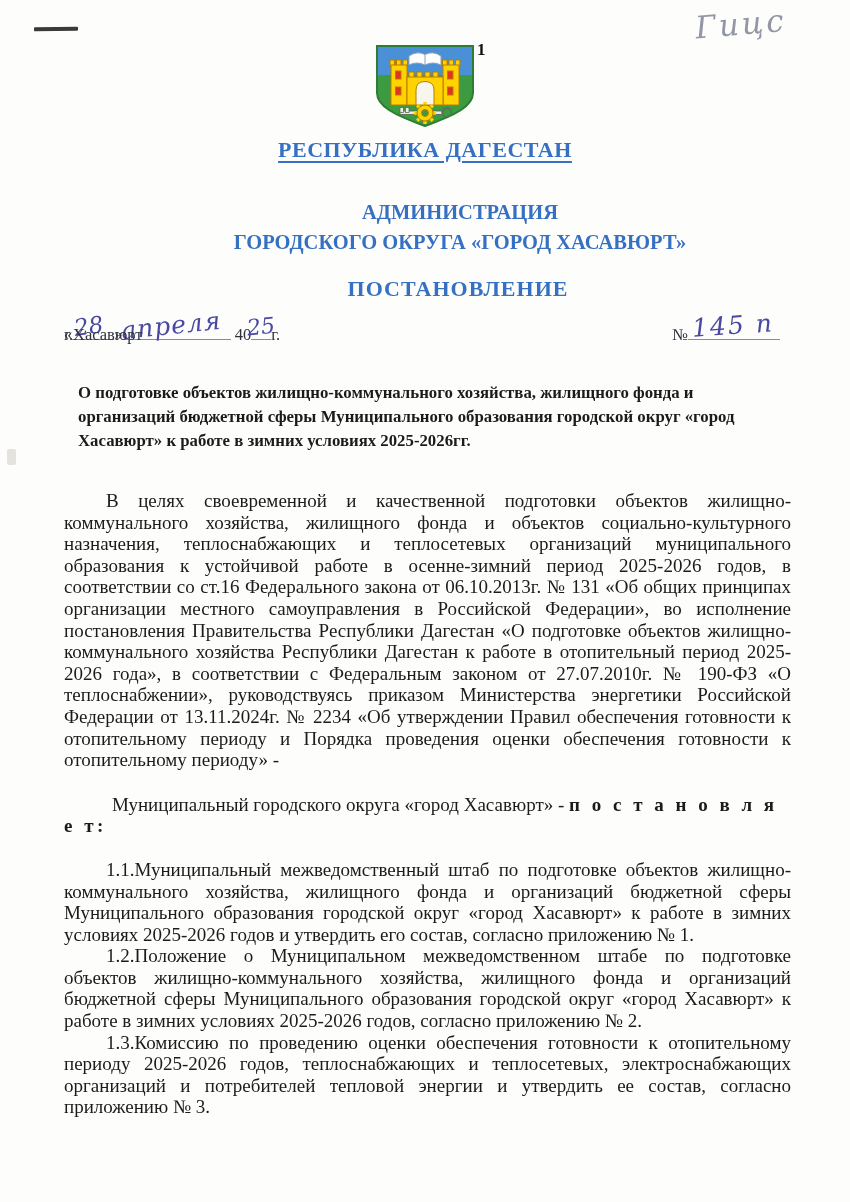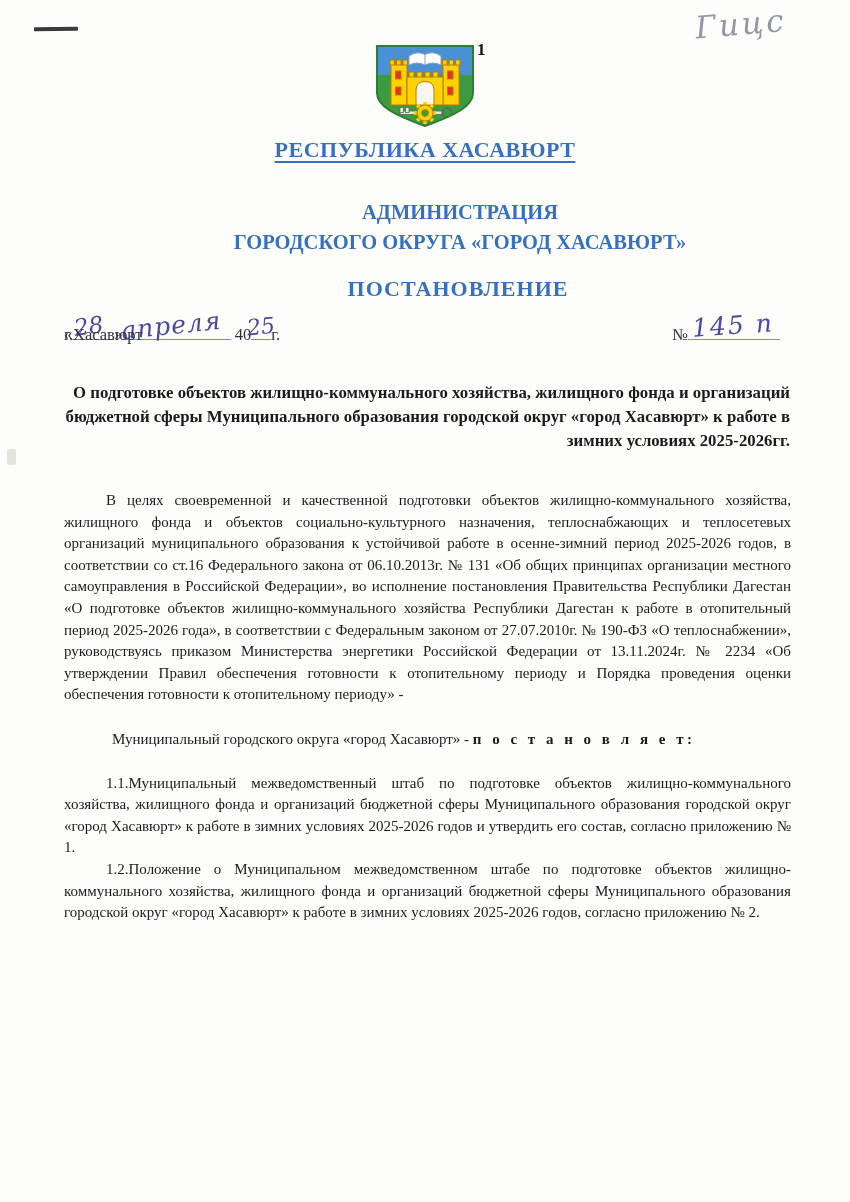--- a/index.html
+++ b/index.html
@@ -40,25 +40,25 @@
   .blank-year{width:20px;}
   .blank-num{width:92px;}
   .hand{font-family:"DejaVu Serif",serif; font-style:italic; color:#4a49a2; font-weight:500;}
   .hand-day{position:absolute; left:2px; top:-26px; font-size:23px; transform:rotate(-8deg);}
   .hand-month{position:absolute; left:-2px; top:-28px; font-size:25px; transform:rotate(-6deg);
     letter-spacing:1px; white-space:nowrap;}
   .hand-year{position:absolute; left:-4px; top:-25px; font-size:22px; transform:rotate(-6deg);}
   .hand-num{position:absolute; left:4px; top:-28px; font-size:25px; transform:rotate(-4deg);
     letter-spacing:2px; white-space:nowrap;}
   
-  .doc-title{position:absolute; top:381px; left:58px; right:60px; text-align:right;
+  .doc-title{position:absolute; top:381px; left:78px; right:60px; text-align:left;
     font-weight:bold; font-size:16.8px; line-height:24px;}
   
   .bodytext{position:absolute; top:490px; left:64px; width:727px;
-    font-size:15px; line-height:21.6px; text-align:justify;}
+    font-size:19px; line-height:21.6px; text-align:justify;}
   .para{margin:0; text-indent:42px;}
   .resolve{margin-top:23px; margin-bottom:22px; text-indent:48px; text-align:left;}
   .spaced-bold{font-weight:bold; letter-spacing:3.5px;font-family:Liberation Serif, serif;}
 </style>
 </head>
 <body>
 
 <div class="page">
 
   <div class="corner-dash"></div>
@@ -112,21 +112,21 @@
           <line x1="63.8" y1="62.2" x2="48.2" y2="77.8"></line>
         </g>
         <circle cx="56" cy="70" r="8" fill="#ffd200" stroke="#b77d00" stroke-width="1"></circle>
         <circle cx="56" cy="70" r="3.4" fill="#3c9b41" stroke="#b77d00" stroke-width="1"></circle>
       </g>
       <path d="M8,3 H104 V50 C104,63 87,72 56,83 C25,72 8,63 8,50 Z" fill="none" stroke="#2e7d32" stroke-width="2"></path>
     </svg>
   </div>
   <div class="emblem-page-num">1</div>
 
-  <div class="heading h-republic"><span>РЕСПУБЛИКА ХАСАВЮРТ</span></div>
+  <div class="heading h-republic"><span>РЕСПУБЛИКА ДАГЕСТАН</span></div>
 
   <div class="heading h-admin">
     <div>АДМИНИСТРАЦИЯ</div>
     <div>ГОРОДСКОГО ОКРУГА «ГОРОД ХАСАВЮРТ»</div>
   </div>
 
   <div class="heading h-decree">ПОСТАНОВЛЕНИЕ</div>
 
   <div class="meta">
     <div class="meta-date">
@@ -138,15 +138,16 @@
     </div>
   </div>
 
   <div class="doc-title">О подготовке объектов жилищно-коммунального хозяйства, жилищного фонда и организаций бюджетной сферы Муниципального образования городской округ «город Хасавюрт» к работе в зимних условиях 2025-2026гг.</div>
 
   <div class="bodytext">
     <p class="para">В целях своевременной и качественной подготовки объектов жилищно-коммунального хозяйства, жилищного фонда и объектов социально-культурного назначения, теплоснабжающих и теплосетевых организаций муниципального образования к устойчивой работе в осенне-зимний период 2025-2026 годов, в соответствии со ст.16 Федерального закона от 06.10.2013г. № 131 «Об общих принципах организации местного самоуправления в Российской Федерации», во исполнение постановления Правительства Республики Дагестан «О подготовке объектов жилищно-коммунального хозяйства Республики Дагестан к работе в отопительный период 2025-2026 года», в соответствии с Федеральным законом от 27.07.2010г. № 190-ФЗ «О теплоснабжении», руководствуясь приказом Министерства энергетики Российской Федерации от 13.11.2024г. № 2234 «Об утверждении Правил обеспечения готовности к отопительному периоду и Порядка проведения оценки обеспечения готовности к отопительному периоду» -</p>
     <p class="para resolve"><span>Муниципальный городского округа «город Хасавюрт» - </span><span class="spaced-bold">п о с т а н о в л я е т:</span></p>
     <p class="para">1.1.Муниципальный межведомственный штаб по подготовке объектов жилищно-коммунального хозяйства, жилищного фонда и организаций бюджетной сферы Муниципального образования городской округ «город Хасавюрт» к работе в зимних условиях 2025-2026 годов и утвердить его состав, согласно приложению № 1.</p>
     <p class="para">1.2.Положение о Муниципальном межведомственном штабе по подготовке объектов жилищно-коммунального хозяйства, жилищного фонда и организаций бюджетной сферы Муниципального образования городской округ «город Хасавюрт» к работе в зимних условиях 2025-2026 годов, согласно приложению № 2.</p>
+    <p class="para">1.3.Комиссию по проведению оценки обеспечения готовности к отопительному периоду 2025-2026 годов, теплоснабжающих и теплосетевых, электроснабжающих организаций и потребителей тепловой энергии и утвердить ее состав, согласно приложению № 3.</p>
   </div>
 
 </div>
 
 </body></html>

